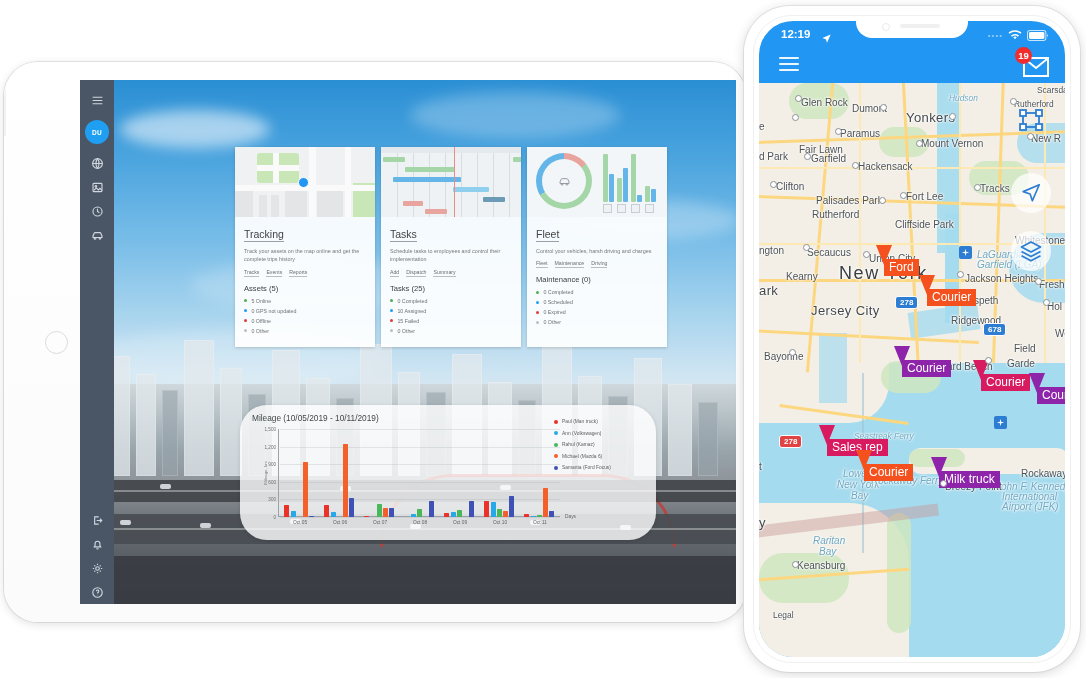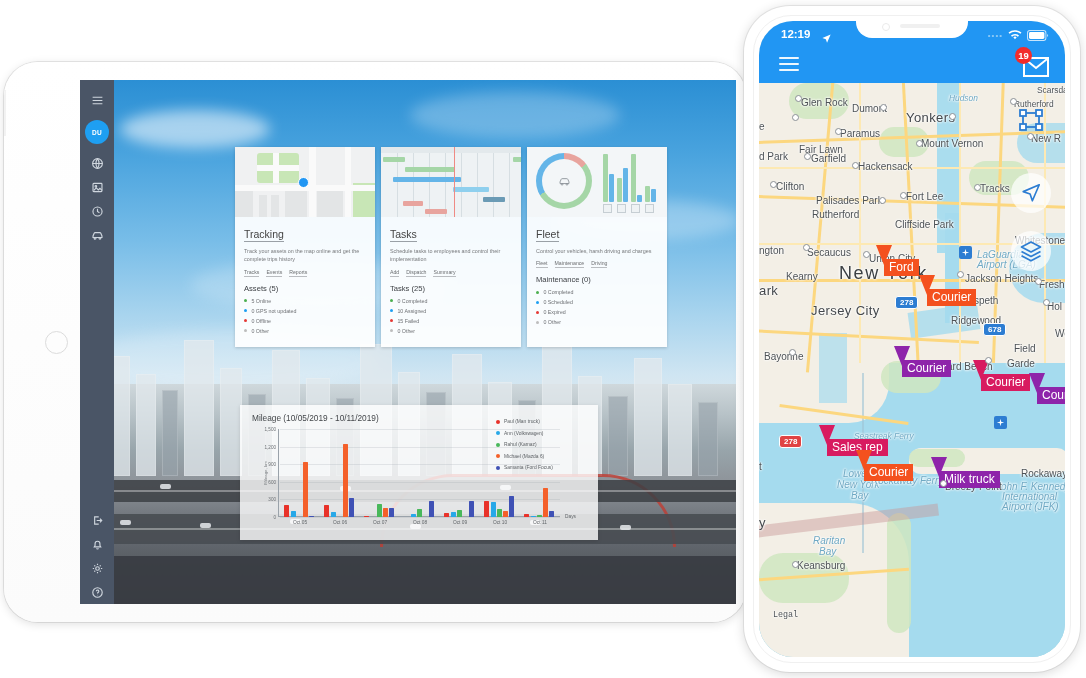--- a/index.html
+++ b/index.html
@@ -75,22 +75,22 @@
   .tg-now{position:absolute;top:0;bottom:0;width:1px;background:#ef8a84;}
   
   .tf{position:absolute;inset:0;background:#f3f6f8;}
   .donut{position:absolute;left:9px;top:6px;width:56px;height:56px;border-radius:50%;}
   .donut-hole{position:absolute;left:15px;top:12px;width:44px;height:44px;border-radius:50%;
               background:#f3f6f8;display:flex;align-items:center;justify-content:center;}
   .fbar{position:absolute;bottom:15px;width:5px;border-radius:1px;}
   .fbase{position:absolute;bottom:4px;width:7px;height:7px;border:1px solid #c6ced3;background:#eef2f4;}
 
   
-  .chart-panel{position:absolute;left:160px;top:325px;width:358px;height:135px;
-               background:rgba(255,255,255,.80);box-shadow:0 1px 4px rgba(0,0,0,.13);z-index:5;}
+  .chart-panel{position:absolute;left:160px;top:325px;width:416px;height:135px;
+               background:rgba(255,255,255,.80);box-shadow:0 1px 4px rgba(0,0,0,.13);z-index:5;border-radius:27px;}
   .chart-title{position:absolute;left:12px;top:8px;font-size:8.3px;color:#44474b;}
   .plot{position:absolute;left:40px;top:24px;width:280px;height:88px;}
   .gl{position:absolute;left:0;right:0;height:1px;background:rgba(150,160,170,.22);}
   .yax{position:absolute;left:-2px;top:0;bottom:0;width:1px;background:#9aa2aa;}
   .xax{position:absolute;left:-2px;right:0;bottom:0;height:1px;background:#9aa2aa;}
   .ytick{position:absolute;right:calc(100% + 4px);font-size:4.6px;color:#6d7175;
          transform:translateY(-50%);white-space:nowrap;}
   .xtick{position:absolute;top:calc(100% + 3px);font-size:4.8px;color:#62666a;
          transform:translateX(-50%);white-space:nowrap;}
   .ylabel{position:absolute;left:-26px;top:50%;font-size:4.4px;color:#7b7f83;
@@ -604,21 +604,21 @@
             <div class="mlbl" style="left: 17px; top: 98px;">Clifton</div>
             <div class="mlbl" style="left: 221px; top: 100px;">Tracks</div>
             <div class="mlbl" style="left: 147px; top: 108px;">Fort Lee</div>
             <div class="mlbl" style="left: 57px; top: 112px;">Palisades Park</div>
             <div class="mlbl" style="left: 53px; top: 126px;">Rutherford</div>
             <div class="mlbl" style="left: 136px; top: 136px;">Cliffside Park</div>
             <div class="mlbl" style="left: 256px; top: 152px;">Whitestone</div>
             <div class="mlbl" style="left: 48px; top: 164px;">Secaucus</div>
             <div class="mlbl" style="left: 110px; top: 170px;">Union City</div>
             <div class="mlbl wtr" style="left: 218px; top: 166px;">LaGuardia</div>
-            <div class="mlbl wtr" style="left: 218px; top: 176px;">Airport (LGA)</div>
+            <div class="mlbl wtr" style="left: 218px; top: 176px;">Garfield (LGA)</div>
             <div class="mlbl" style="left: 27px; top: 188px;">Kearny</div>
             <div class="mlbl big" style="left: 80px; top: 180px;">New York</div>
             <div class="mlbl" style="left: 206px; top: 190px;">Jackson Heights</div>
             <div class="mlbl" style="left: 280px; top: 196px;">Fresh</div>
             <div class="mlbl med" style="left: 0px; top: 200px;">ark</div>
             <div class="mlbl med" style="left: 52px; top: 220px;">Jersey City</div>
             <div class="mlbl" style="left: 206px; top: 212px;">Elspeth</div>
             <div class="mlbl" style="left: 288px; top: 218px;">Hol</div>
             <div class="mlbl" style="left: 192px; top: 232px;">Ridgewood</div>
             <div class="mlbl" style="left: 296px; top: 245px;">West</div>
@@ -631,21 +631,21 @@
             <div class="mlbl wtr" style="left: 243px; top: 418px;">Airport (JFK)</div>
             <div class="mlbl" style="left: 262px; top: 385px;">Rockaway Park</div>
             <div class="mlbl wtr" style="left: 84px; top: 385px;">Lower</div>
             <div class="mlbl wtr" style="left: 78px; top: 396px;">New York</div>
             <div class="mlbl wtr" style="left: 92px; top: 407px;">Bay</div>
             <div class="mlbl wtr" style="left: 112px; top: 392px;">Rockaway Ferry</div>
             <div class="mlbl" style="left: 186px; top: 398px;">Breezy Point</div>
             <div class="mlbl wtr" style="left: 54px; top: 452px;">Raritan</div>
             <div class="mlbl wtr" style="left: 60px; top: 463px;">Bay</div>
             <div class="mlbl" style="left: 38px; top: 477px;">Keansburg</div>
-            <div class="mlbl sm" style="left: 14px; top: 527px; font-family: Liberation Mono, monospace;">Legal</div>
+            <div class="mlbl sm" style="left: 14px; top: 527px;">Legal</div>
             <div class="mlbl wtr sm" style="left: 95px; top: 300px; margin-top: 48px;">Seastreak Ferry</div>
             <div class="mlbl wtr sm" style="left: 190px; top: 10px;">Hudson</div>
             <div class="mlbl sm" style="left: 278px; top: 2px;">Scarsdal</div>
             <div class="mlbl" style="left: 0px; top: 68px;">d Park</div>
             <div class="mlbl" style="left: 0px; top: 38px;">e</div>
             <div class="mlbl" style="left: 0px; top: 162px;">ngton</div>
             <div class="mlbl" style="left: 0px; top: 378px;">t</div>
             <div class="mlbl med" style="left: 0px; top: 432px;">y</div>
           </div>
         <div id="map-shields">

